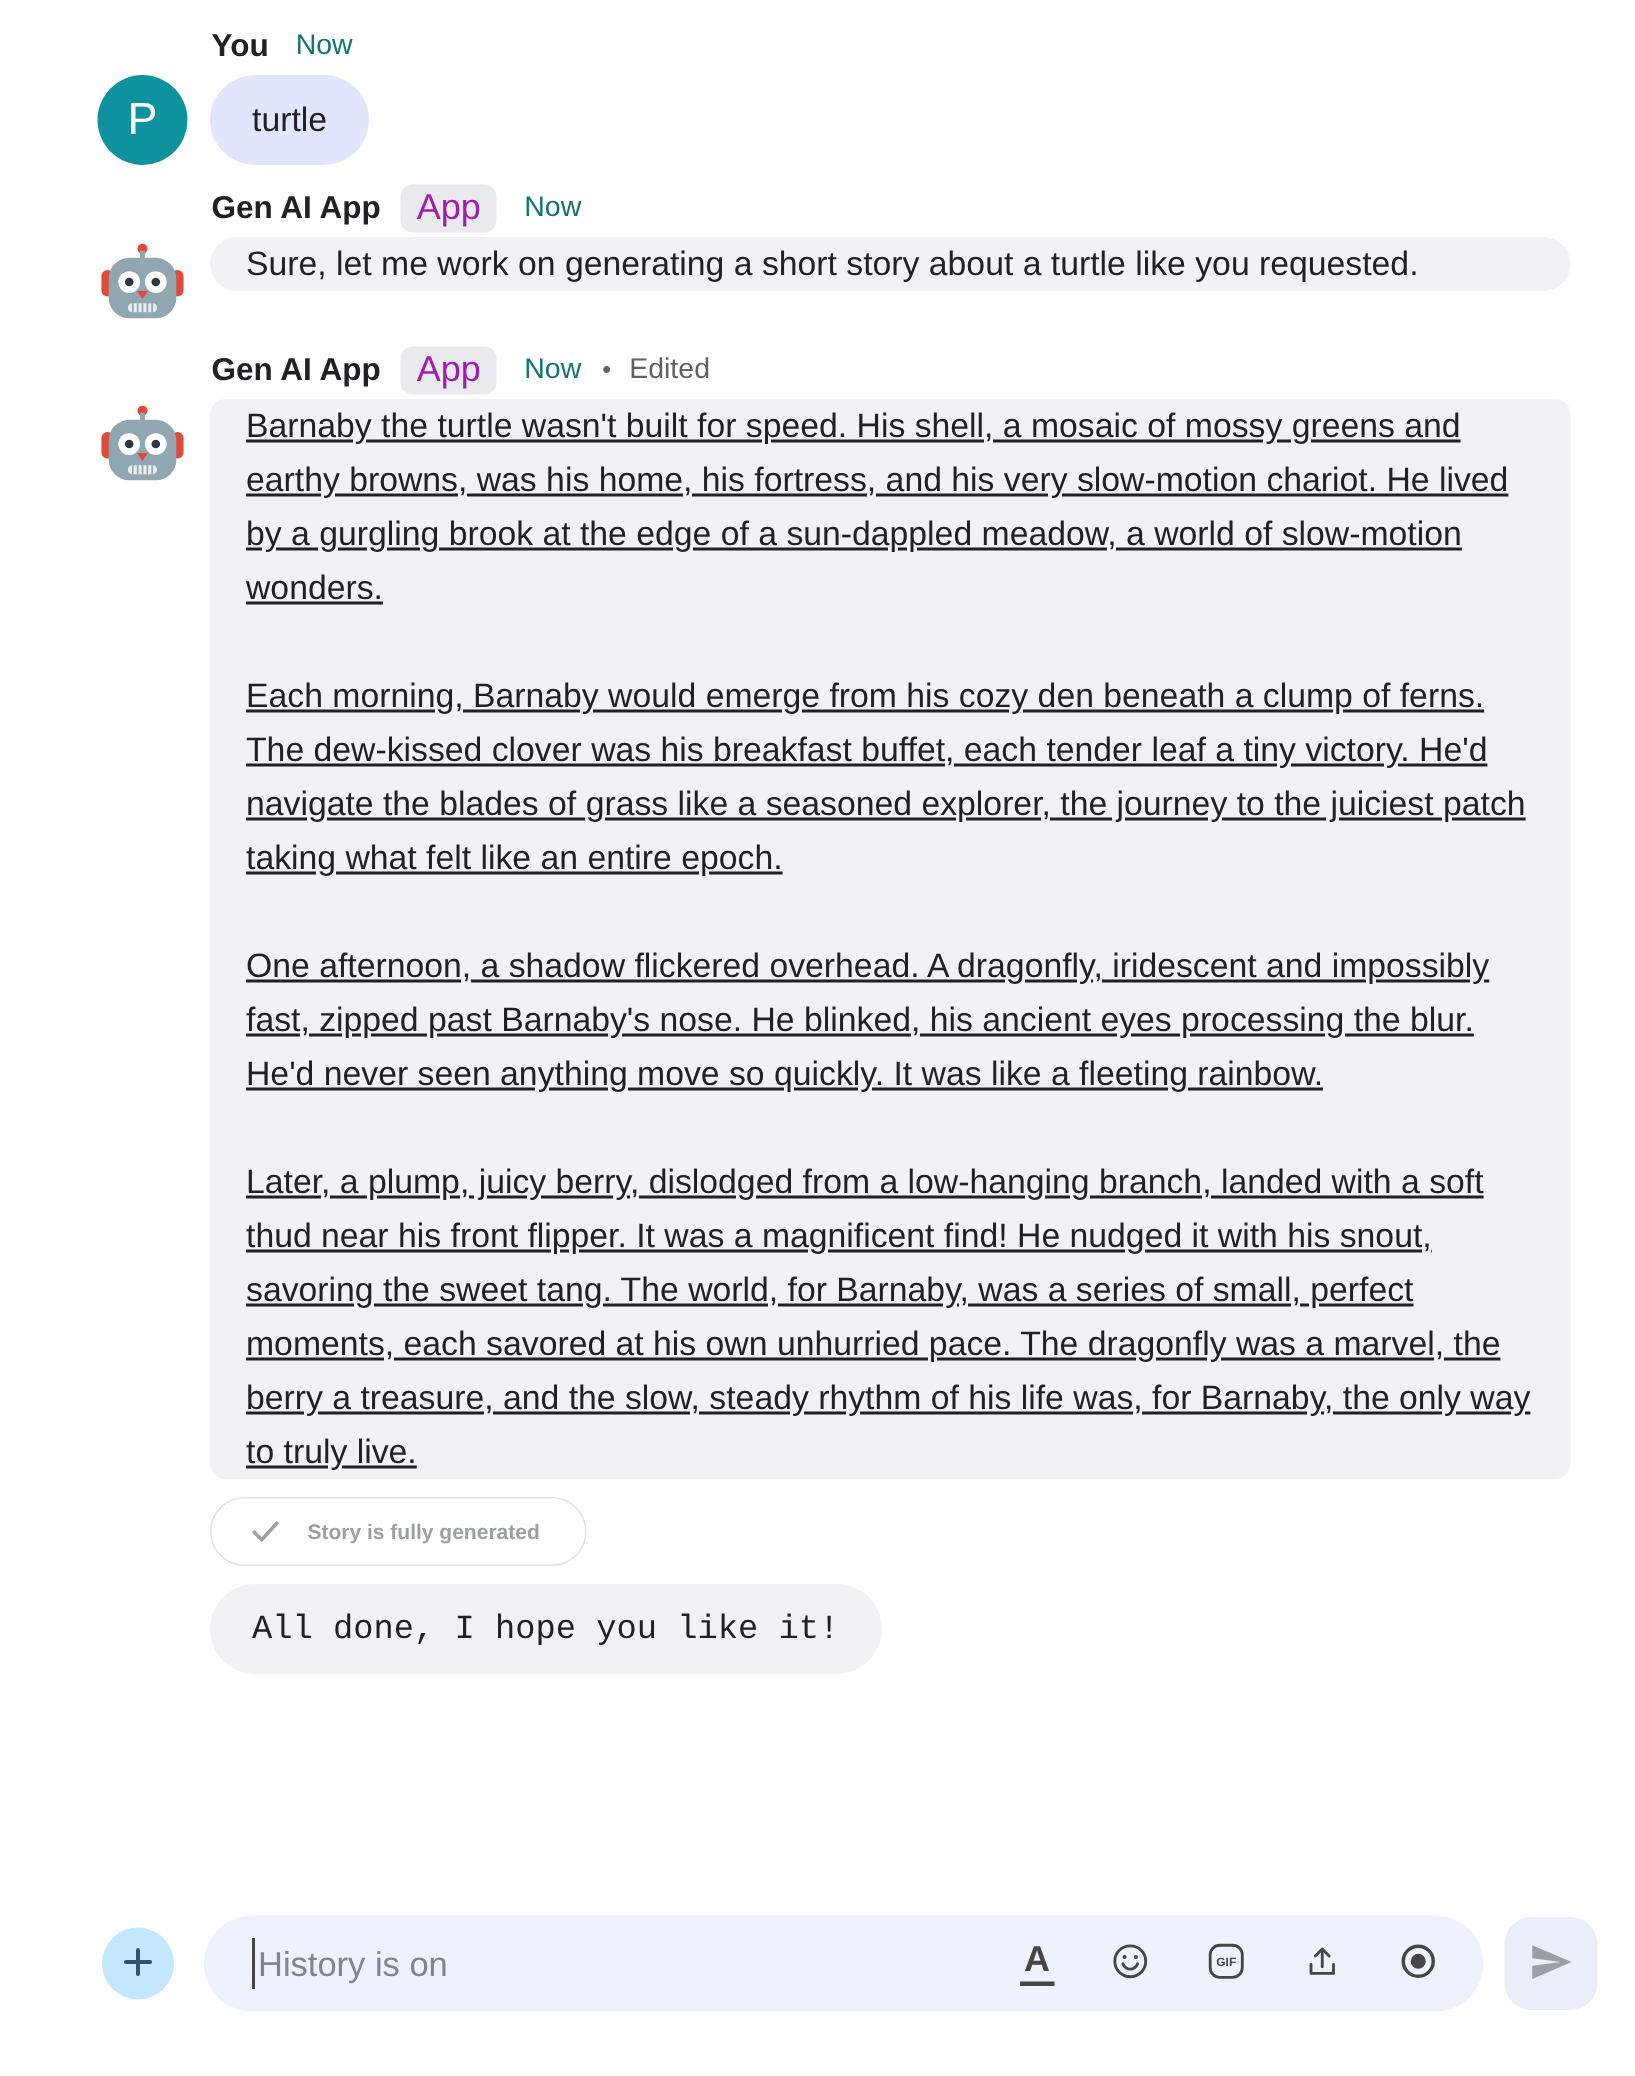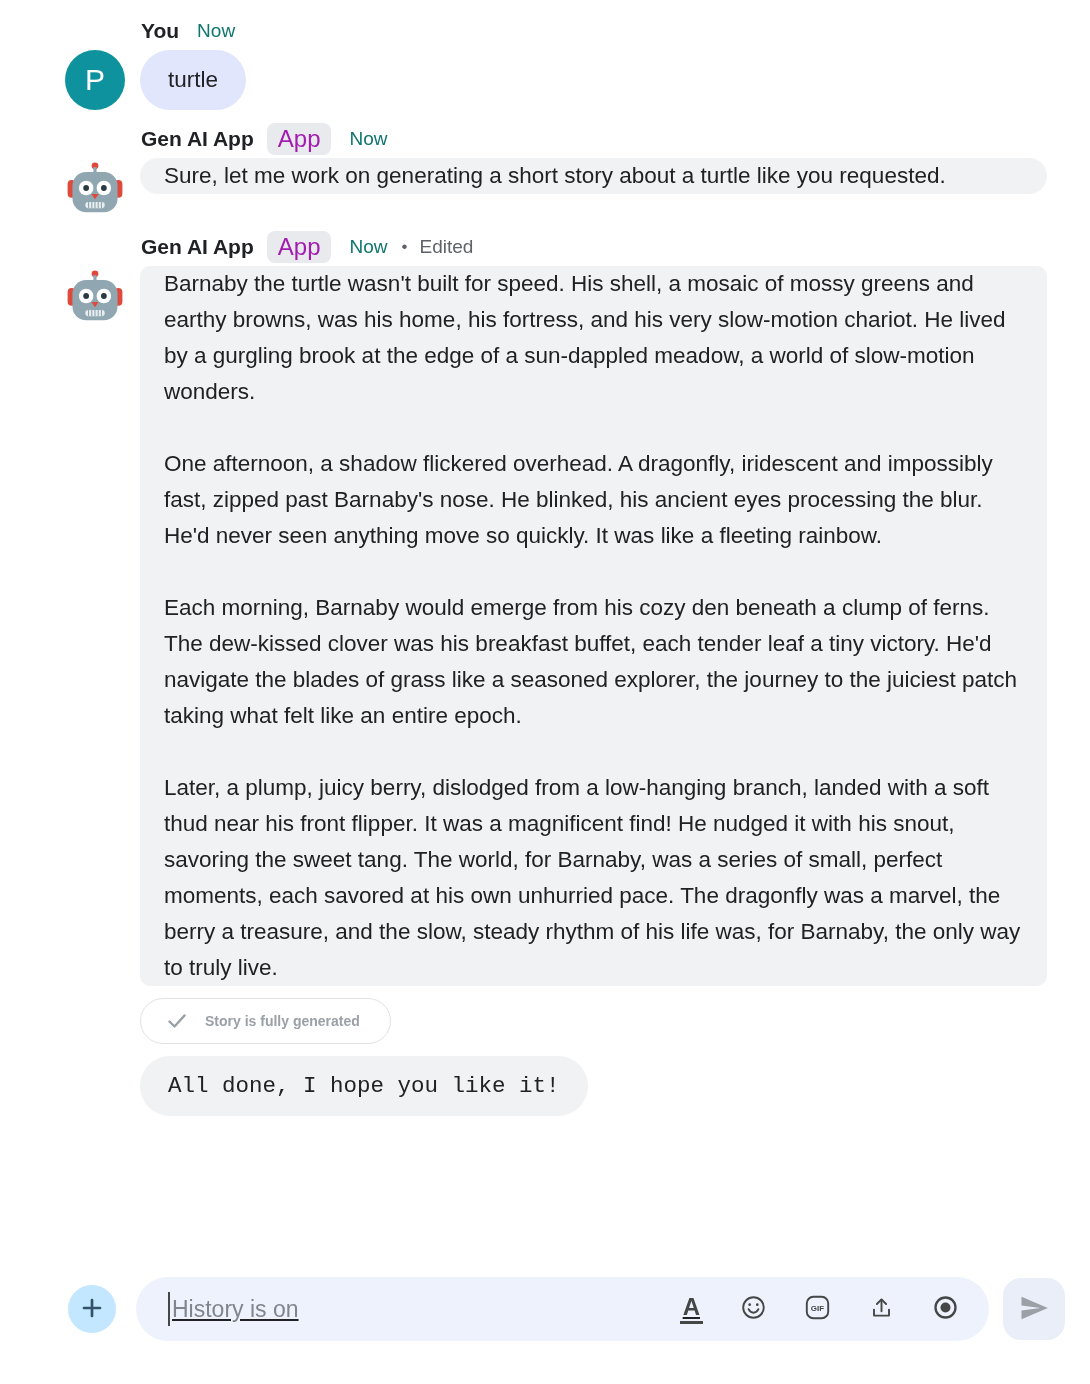--- a/index.html
+++ b/index.html
@@ -47,21 +47,21 @@
   .bubble-user {
     display: inline-block;
     background: #e1e6fd; border-radius: 30px;
     padding: 12px 28px;
   }
   .bubble-bot {
     background: #f1f2f4;
     width: 907px; max-width: 100%;
   }
   .bubble-short { border-radius: 45px; }
-  .bubble-story { border-radius: 10px; }
+  .bubble-story { border-radius: 10px; text-decoration: underline; }
   .bubble-story p + p { margin-top: 36px; }
 
   .status-chip {
     display: inline-flex; align-items: center;
     margin-top: 12px;
     border: 1.5px solid #e0e2e6; border-radius: 26px;
     padding: 10px 30px 10px 24px;
     color: #9aa0a6; font-size: 14px; font-weight: 600;
     background: #ffffff;
   }
@@ -84,21 +84,20 @@
     display: flex; align-items: center; justify-content: center;
     margin-right: 20px; border: none; cursor: pointer;
   }
   .plus-btn svg { width: 26px; height: 26px; }
 
   .input-pill {
     flex: 1; height: 64px; border-radius: 32px;
     background: #edf2fc;
     display: flex; align-items: center;
     padding: 0 30px 0 32px;
-    text-decoration: underline;
   }
   .caret { width: 2px; height: 34px; background: #444746; flex: none; }
   .placeholder { color: #80868b; font-size: 23px; flex: 1; margin-left: 2px; white-space: nowrap; overflow: hidden; }
 
   .composer-icons { display: flex; align-items: center; gap: 37px; flex: none; }
   .c-icon { display: flex; align-items: center; justify-content: center; cursor: pointer; background: none; border: none; }
   .c-icon svg { width: 27px; height: 27px; stroke: #444746; fill: none; stroke-width: 1.9; stroke-linecap: round; stroke-linejoin: round; }
   .format-a {
     font-size: 24px; font-weight: 600; color: #444746;
     border-bottom: 3px solid #444746; padding: 0 3px 1px; line-height: 1.05;
@@ -187,22 +186,22 @@
     <div class="content-col">
       <div class="msg-header">
         <span class="sender">Gen AI App</span>
         <span class="app-badge">App</span>
         <span class="timestamp">Now</span>
         <span class="edited-dot">•</span>
         <span class="edited-label">Edited</span>
       </div>
       <div class="bubble bubble-bot bubble-story">
         <p>Barnaby the turtle wasn't built for speed. His shell, a mosaic of mossy greens and earthy browns, was his home, his fortress, and his very slow-motion chariot. He lived by a gurgling brook at the edge of a sun-dappled meadow, a world of slow-motion wonders.</p>
+        <p>Each morning, Barnaby would emerge from his cozy den beneath a clump of ferns. The dew-kissed clover was his breakfast buffet, each tender leaf a tiny victory. He'd navigate the blades of grass like a seasoned explorer, the journey to the juiciest patch taking what felt like an entire epoch.</p>
         <p>One afternoon, a shadow flickered overhead. A dragonfly, iridescent and impossibly fast, zipped past Barnaby's nose. He blinked, his ancient eyes processing the blur. He'd never seen anything move so quickly. It was like a fleeting rainbow.</p>
-        <p>Each morning, Barnaby would emerge from his cozy den beneath a clump of ferns. The dew-kissed clover was his breakfast buffet, each tender leaf a tiny victory. He'd navigate the blades of grass like a seasoned explorer, the journey to the juiciest patch taking what felt like an entire epoch.</p>
         <p>Later, a plump, juicy berry, dislodged from a low-hanging branch, landed with a soft thud near his front flipper. It was a magnificent find! He nudged it with his snout, savoring the sweet tang. The world, for Barnaby, was a series of small, perfect moments, each savored at his own unhurried pace. The dragonfly was a marvel, the berry a treasure, and the slow, steady rhythm of his life was, for Barnaby, the only way to truly live.</p>
       </div>
       <div>
         <div class="status-chip">
           <svg viewBox="0 0 24 24">
             <polyline points="4.5,12.5 9.5,17.5 19.5,6.5" fill="none" stroke="#9aa0a6" stroke-width="2.4" stroke-linecap="round" stroke-linejoin="round"></polyline>
           </svg>
           <span>Story is fully generated</span>
         </div>
       </div>

